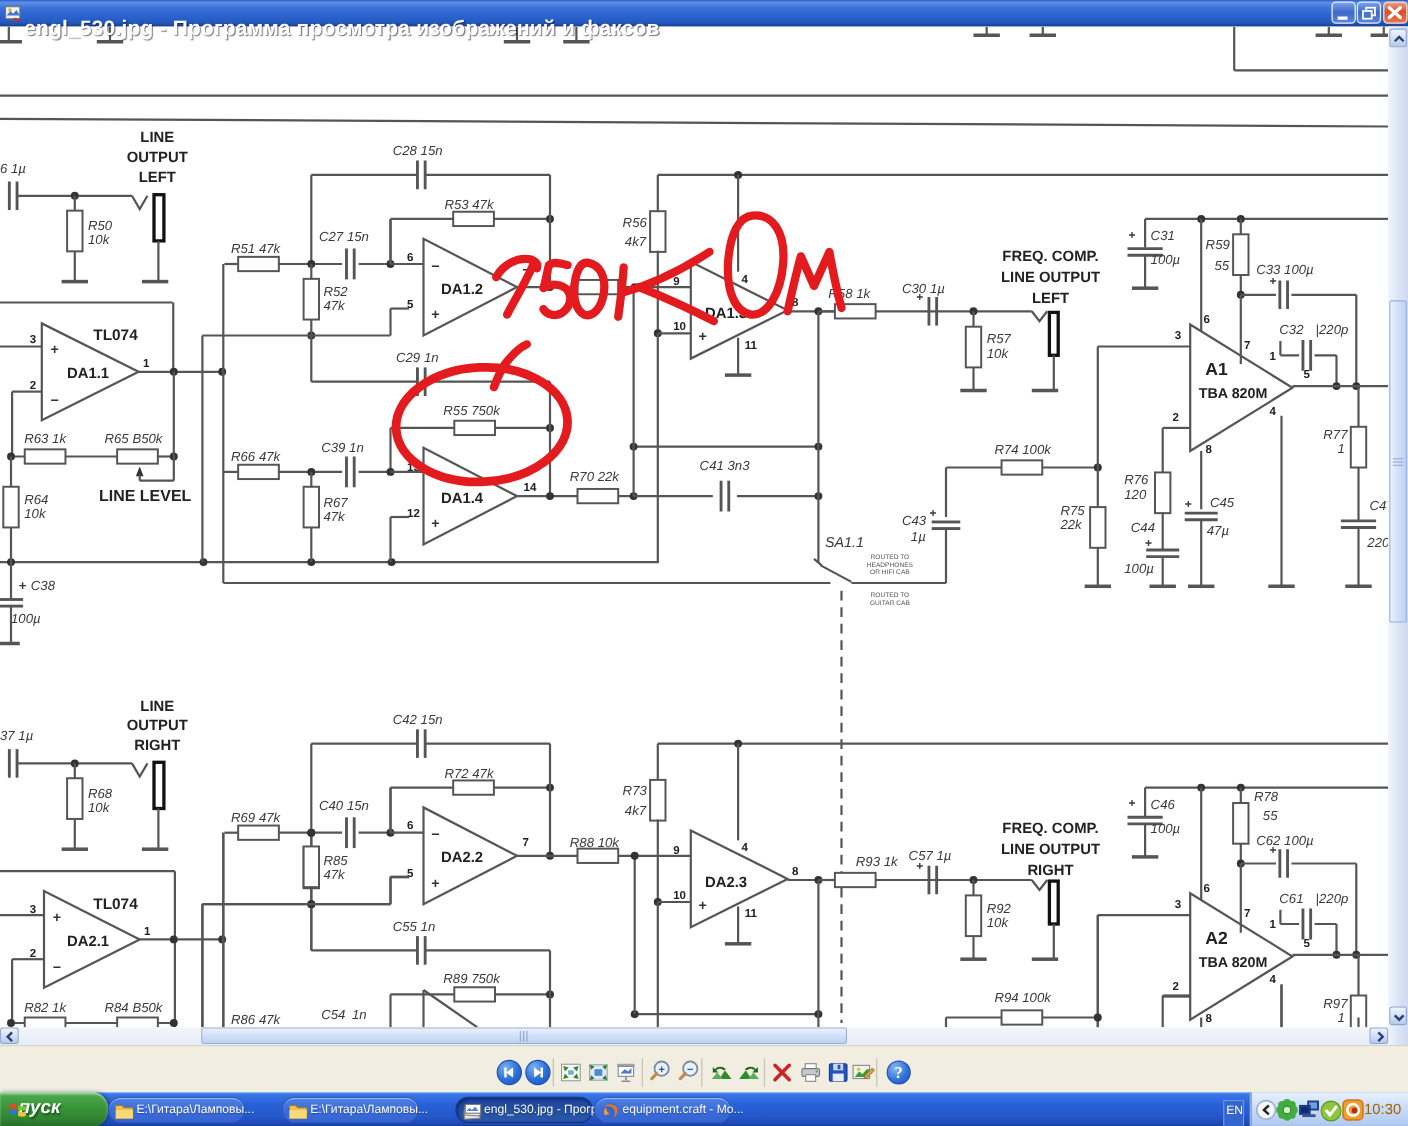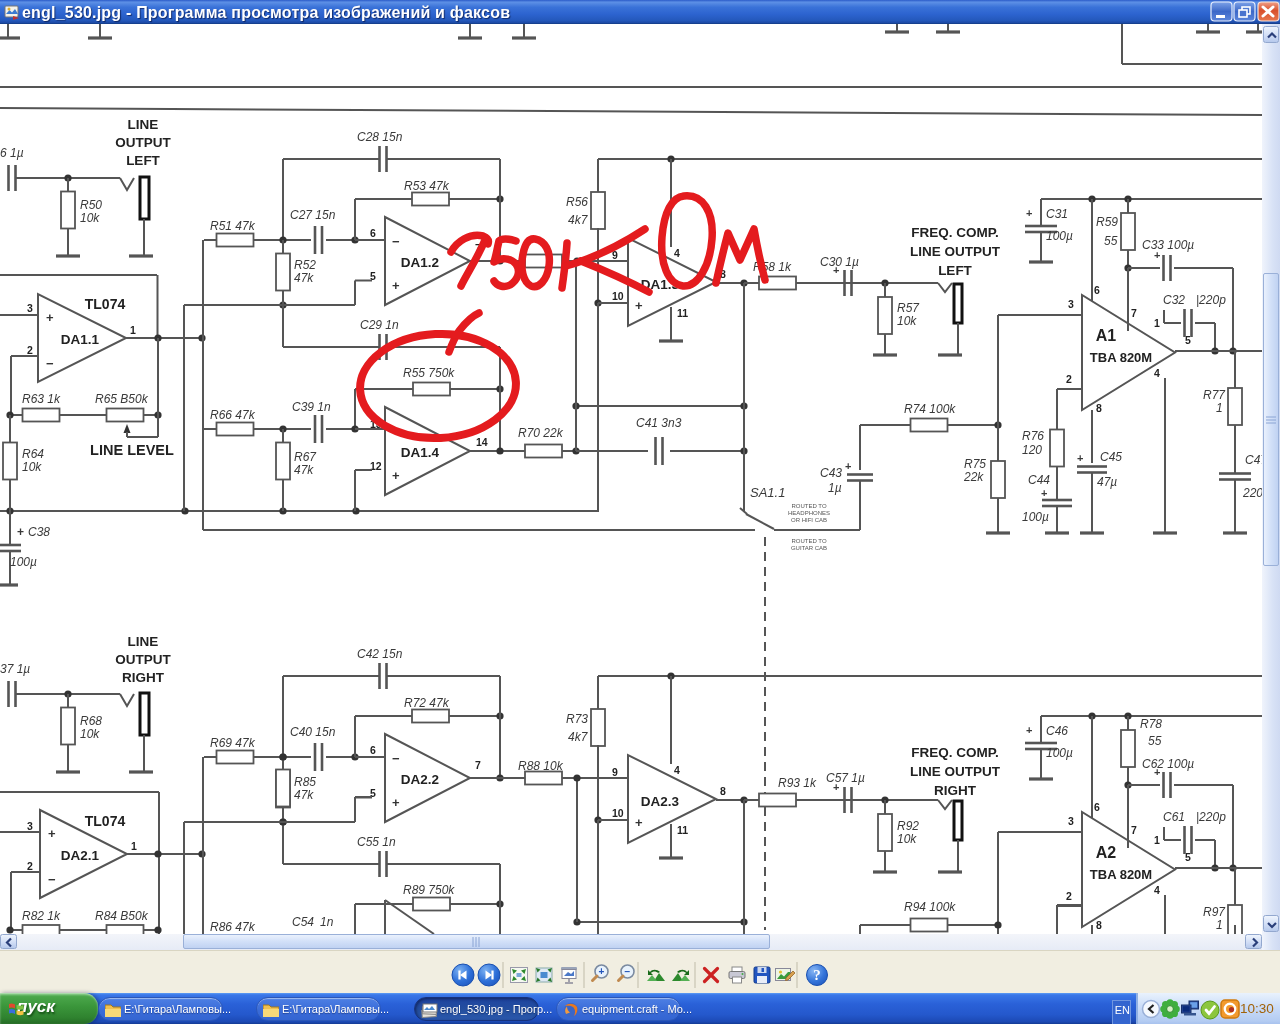--- a/index.html
+++ b/index.html
@@ -1,18 +1,18 @@
 <!DOCTYPE html>
 <html><head><meta charset="utf-8"><title>engl_530.jpg</title>
 <style>
 * { margin:0; padding:0; box-sizing:border-box; }
 html,body { width:1280px; height:1024px; overflow:hidden; font-family:"Liberation Sans",sans-serif; background:#fff; }
 #titlebar { position:absolute; left:0; top:0; width:1280px; height:24px;
   background:linear-gradient(180deg,#2b5bc9 0%,#5d90e6 9%,#3a72d8 30%,#2c63cf 60%,#2458bb 85%,#1d4ba8 94%,#123a80 100%); }
-#titlebar .cap { position:absolute; left:22px; top:4px; color:#fff; font-size:16px; font-weight:bold;
+#titlebar .cap { position:absolute; left:22px; top:16px; color:#fff; font-size:19px; font-weight:bold;
   text-shadow:1px 1px 1px rgba(0,0,30,.55); letter-spacing:0.2px; }
 #content { position:absolute; left:0; top:24px; width:1262px; height:910px; background:#fff; overflow:hidden; }
 #vscroll { position:absolute; left:1262px; top:24px; width:18px; height:926px; background:linear-gradient(90deg,#f0f4fc,#d8e2f6 60%,#cfdaf2); }
 #hscroll { position:absolute; left:0; top:934px; width:1262px; height:16px; background:linear-gradient(180deg,#f3f5fa,#e6ebf6); }
 .sbtn { position:absolute; background:linear-gradient(180deg,#eef4fd,#cfdcf5 60%,#b6c9ec); border:1px solid #93a8cf; border-radius:2.5px;
   color:#2a3f7a; font-size:9px; text-align:center; }
 .sthumb { position:absolute; background:linear-gradient(90deg,#eaf1fd,#d2e0f8 50%,#c0d2f2); border:1px solid #9ab0d8; border-radius:2px; }
 .sthumbh { position:absolute; background:linear-gradient(180deg,#eaf1fd,#d2e0f8 50%,#c0d2f2); border:1px solid #9ab0d8; border-radius:2px; }
 #toolbar { position:absolute; left:0; top:950px; width:1280px; height:43px; background:#f1eee1; border-top:1px solid #d9d5c2; }
 #taskbar { position:absolute; left:0; top:993px; width:1280px; height:31px;
@@ -830,21 +830,21 @@
 </div>
 <div class="taskbtn active" style="left:414px;">
   <svg width="17" height="15" style="position:absolute;left:6px;top:5px" viewBox="0 0 17 15">
     <rect x="1" y="7" width="14" height="7" fill="#e8e4da" stroke="#888" transform="rotate(-4 8 10)"></rect>
     <rect x="1.5" y="4" width="14" height="7" fill="#f4f0e8" stroke="#888" transform="rotate(3 8 7)"></rect>
     <rect x="2" y="1" width="14" height="8" fill="#fff" stroke="#777"></rect>
     <path d="M3,7 l3,-3 l2,2 l3,-3 l3,4 z" fill="#4a8ad0"></path>
   </svg>
   <div class="lbl">engl_530.jpg - Прогр...</div>
 </div>
-<div class="taskbtn" style="left:556px;padding-left:23px;">
+<div class="taskbtn" style="left:540px;padding-left:23px;">
   <svg width="16" height="16" style="position:absolute;left:6px;top:4px" viewBox="0 0 16 16">
     <circle cx="8" cy="8" r="7" fill="#3a66c8"></circle>
     <path d="M2,4 C5,1 11,1 14,5 C15,8 14,12 11,14 C13,10 12,7 10,5 C8,3.5 5,3.5 2,4 z" fill="#e87820"></path>
     <path d="M3,12 C1.5,9 2,6 4,4.5 C4,7 5,9 7,10.5 z" fill="#f09a40"></path>
   </svg>
   <div class="lbl">equipment.craft - Mo...</div>
 </div>
 
 <div id="tray">
 <svg width="144" height="31" viewBox="1136 993 144 31">

